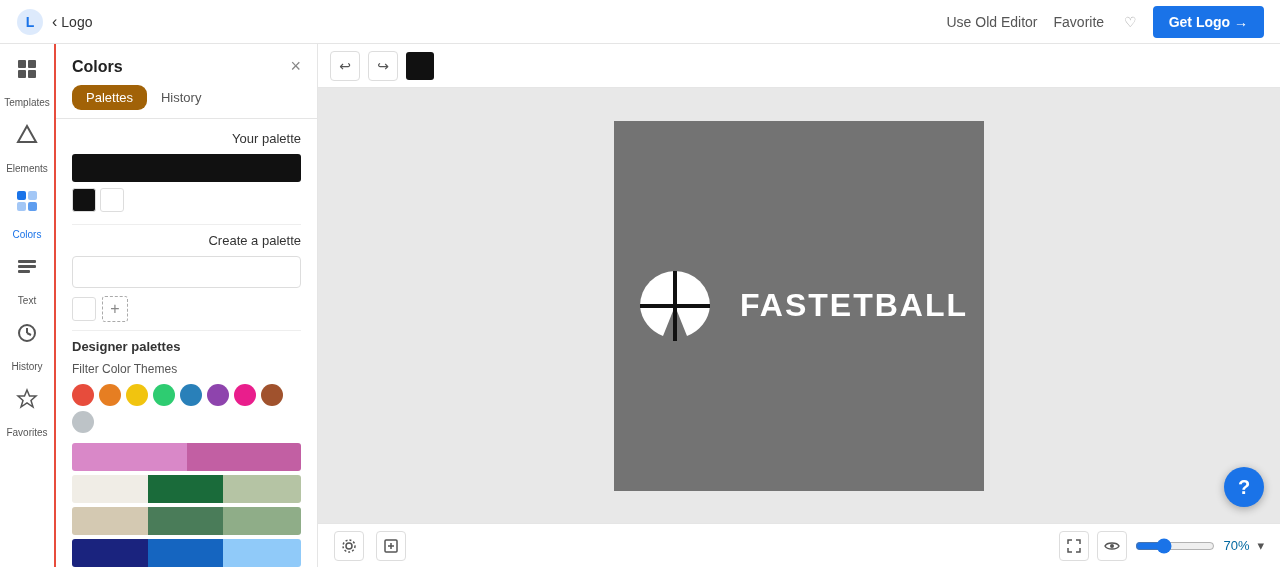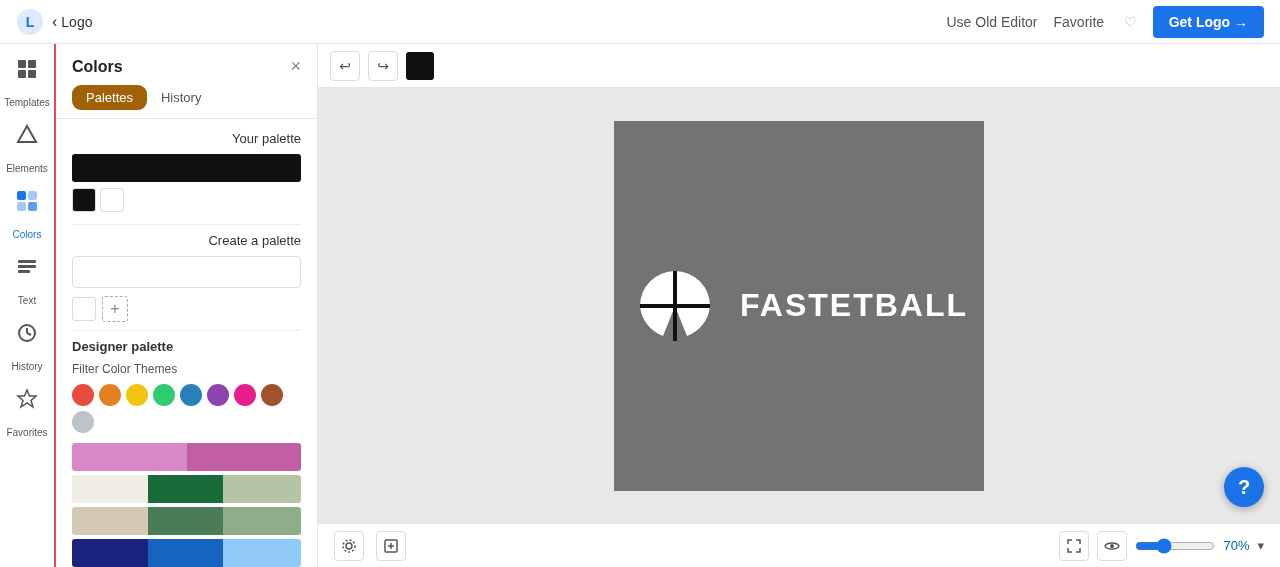--- a/index.html
+++ b/index.html
@@ -368,21 +368,21 @@
         <input class="create-input" type="text" placeholder="" style="">
         <div class="create-swatches">
           <div class="swatch white"></div>
           <div class="add-swatch">+</div>
         </div>
       </div>
 
       <div class="panel-divider"></div>
 
       <div class="designer-palettes">
-        <div class="designer-label">Designer palette</div>
+        <div class="designer-label">Designer palettes</div>
         <div class="filter-label">Filter Color Themes</div>
         <div class="color-filters">
           <div class="color-dot" style="background:#e74c3c;"></div>
           <div class="color-dot" style="background:#e67e22;"></div>
           <div class="color-dot" style="background:#f1c40f;"></div>
           <div class="color-dot" style="background:#2ecc71;"></div>
           <div class="color-dot" style="background:#2980b9;"></div>
           <div class="color-dot" style="background:#8e44ad;"></div>
           <div class="color-dot" style="background:#e91e8c;"></div>
           <div class="color-dot" style="background:#a0522d;"></div>

